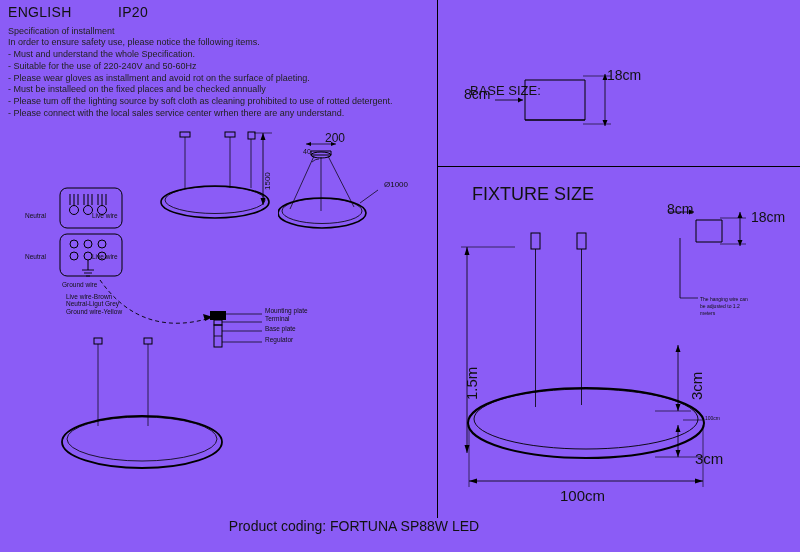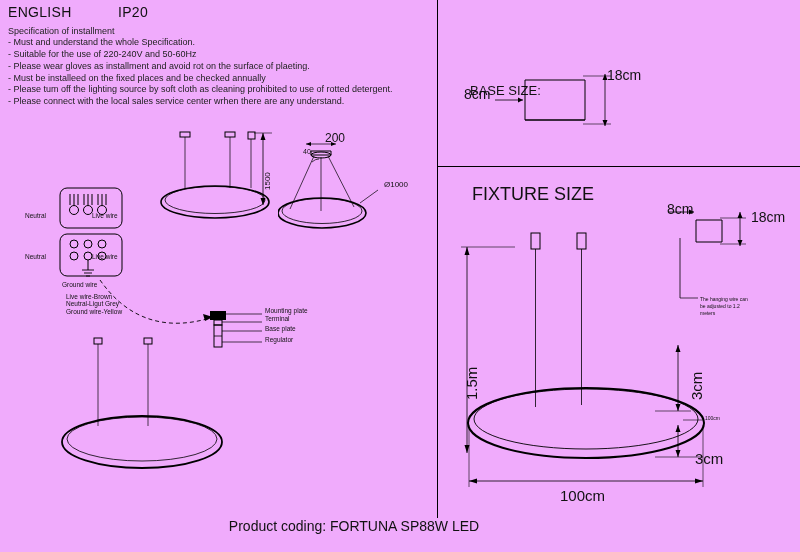--- a/index.html
+++ b/index.html
@@ -4,21 +4,21 @@
 <style>
   html, body {
     margin: 0;
     padding: 0;
     background: #ffffff;
   }
   #page {
     position: relative;
     width: 800px;
     height: 552px;
-    background: #f0abfc;
+    background: #8b5cf6;
     font-family: "Liberation Sans", sans-serif;
     color: #111111;
     overflow: hidden;
   }
   .abs { position: absolute; }
   .txt { white-space: pre; line-height: 1.15; }
 
   
   #hdr-english { left: 8px; top: 4px; font-size: 14px; letter-spacing: .3px; }
   #hdr-ip { left: 118px; top: 4px; font-size: 14px; letter-spacing: .3px; }
@@ -49,20 +49,21 @@
 </head>
 <body>
 
 <div id="page">
 
   <div class="abs txt" id="hdr-english">ENGLISH</div>
   <div class="abs txt" id="hdr-ip">IP20</div>
 
   <div class="abs txt" id="spec-title">Specification of installment</div>
   <div class="abs" id="spec-list">
+    <div class="txt">In order to ensure safety use, please notice the following items.</div>
     <div class="txt">- Must and understand the whole Specification.</div>
     <div class="txt">- Suitable for the use of 220-240V and 50-60Hz</div>
     <div class="txt">- Please wear gloves as installment and avoid rot on the surface of plaeting.</div>
     <div class="txt">- Must be installeed on the fixed places and be checked annually</div>
     <div class="txt">- Please tum off the lighting source by soft cloth as cleaning prohibited to use of rotted detergent.</div>
     <div class="txt">- Please connect with the local sales service center wrhen there are any understand.</div>
   </div>
 
   <div class="abs vline" style="left:437px; top:0px; height:518px;"></div>
   <div class="abs hline" style="left:437px; top:166px; width:363px;"></div>

